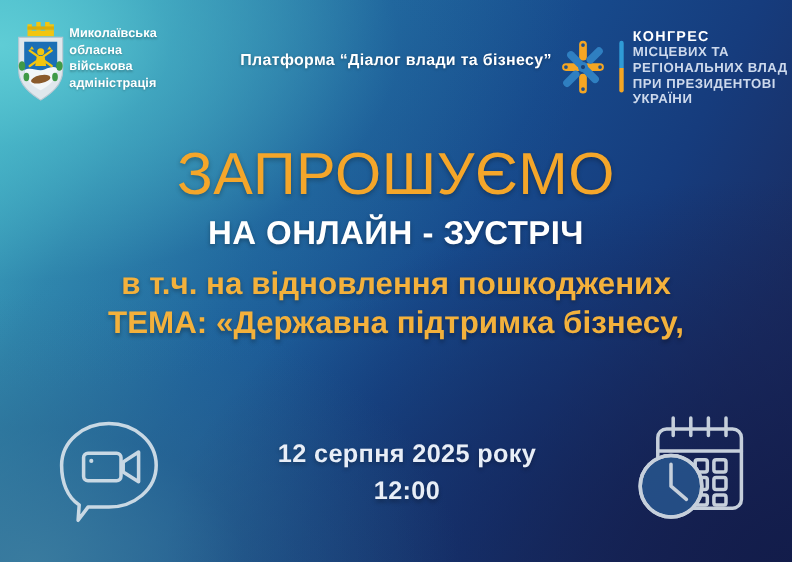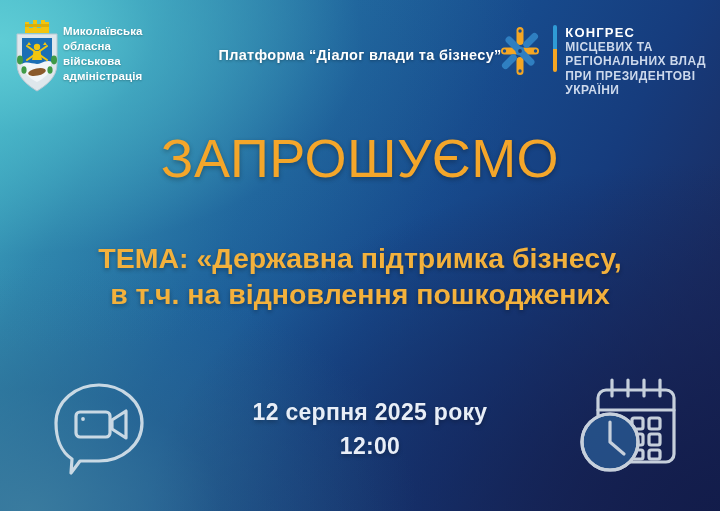--- a/index.html
+++ b/index.html
@@ -60,23 +60,24 @@
     text-align: center;
     color: #ffffff;
     font-size: 14.5px;
     font-weight: bold;
     letter-spacing: 0.3px;
     text-shadow: 0 1px 3px rgba(0,0,0,0.32);
   }
 
   .congress {
     position: absolute;
-    right: 14px;
+    right: 4px;
     top: 25px;
     display: flex;
+    align-items: center;
     gap: 8px;
   }
   .congress-mark { width: 50px; height: 52px; flex: 0 0 auto; }
   .congress-bar {
     width: 4px;
     height: 47px;
     border-radius: 2px;
     background: linear-gradient(to bottom, #2f9bd6 0%, #2f9bd6 52%, #f5a623 52%, #f5a623 100%);
     flex: 0 0 auto;
   }
@@ -252,24 +253,25 @@
         <div class="c1">КОНГРЕС</div>
         <div class="c2">МІСЦЕВИХ ТА</div>
         <div class="c2">РЕГІОНАЛЬНИХ ВЛАД</div>
         <div class="c2">ПРИ ПРЕЗИДЕНТОВІ</div>
         <div class="c2">УКРАЇНИ</div>
       </div>
     </div>
   </div>
 
   <div class="headline">ЗАПРОШУЄМО</div>
+  <div class="subhead">НА ОНЛАЙН - ЗУСТРІЧ</div>
 
   <div class="theme">
+    <div>в т.ч. на відновлення пошкоджених</div>
     <div>ТЕМА: «Державна підтримка бізнесу,</div>
-    <div>в т.ч. на відновлення пошкоджених</div>
   </div>
 
   <svg class="icon-video" viewBox="0 0 104 104">
     <g fill="none" stroke="#dfe8ef" stroke-width="3.2" stroke-linecap="round" stroke-linejoin="round">
       <path d="M52 9 C75 9 95 25 95 47 C95 69 75 85 52 85 L33 85 L24 97 L25 83 C14 76 9 62 9 47 C9 25 29 9 52 9 Z"></path>
       <rect x="29" y="36" width="34" height="25" rx="4"></rect>
       <path d="M65 44 L79 35 L79 62 L65 53 Z"></path>
       <circle cx="36" cy="43" r="1.9" fill="#dfe8ef" stroke="none"></circle>
     </g>
   </svg>

